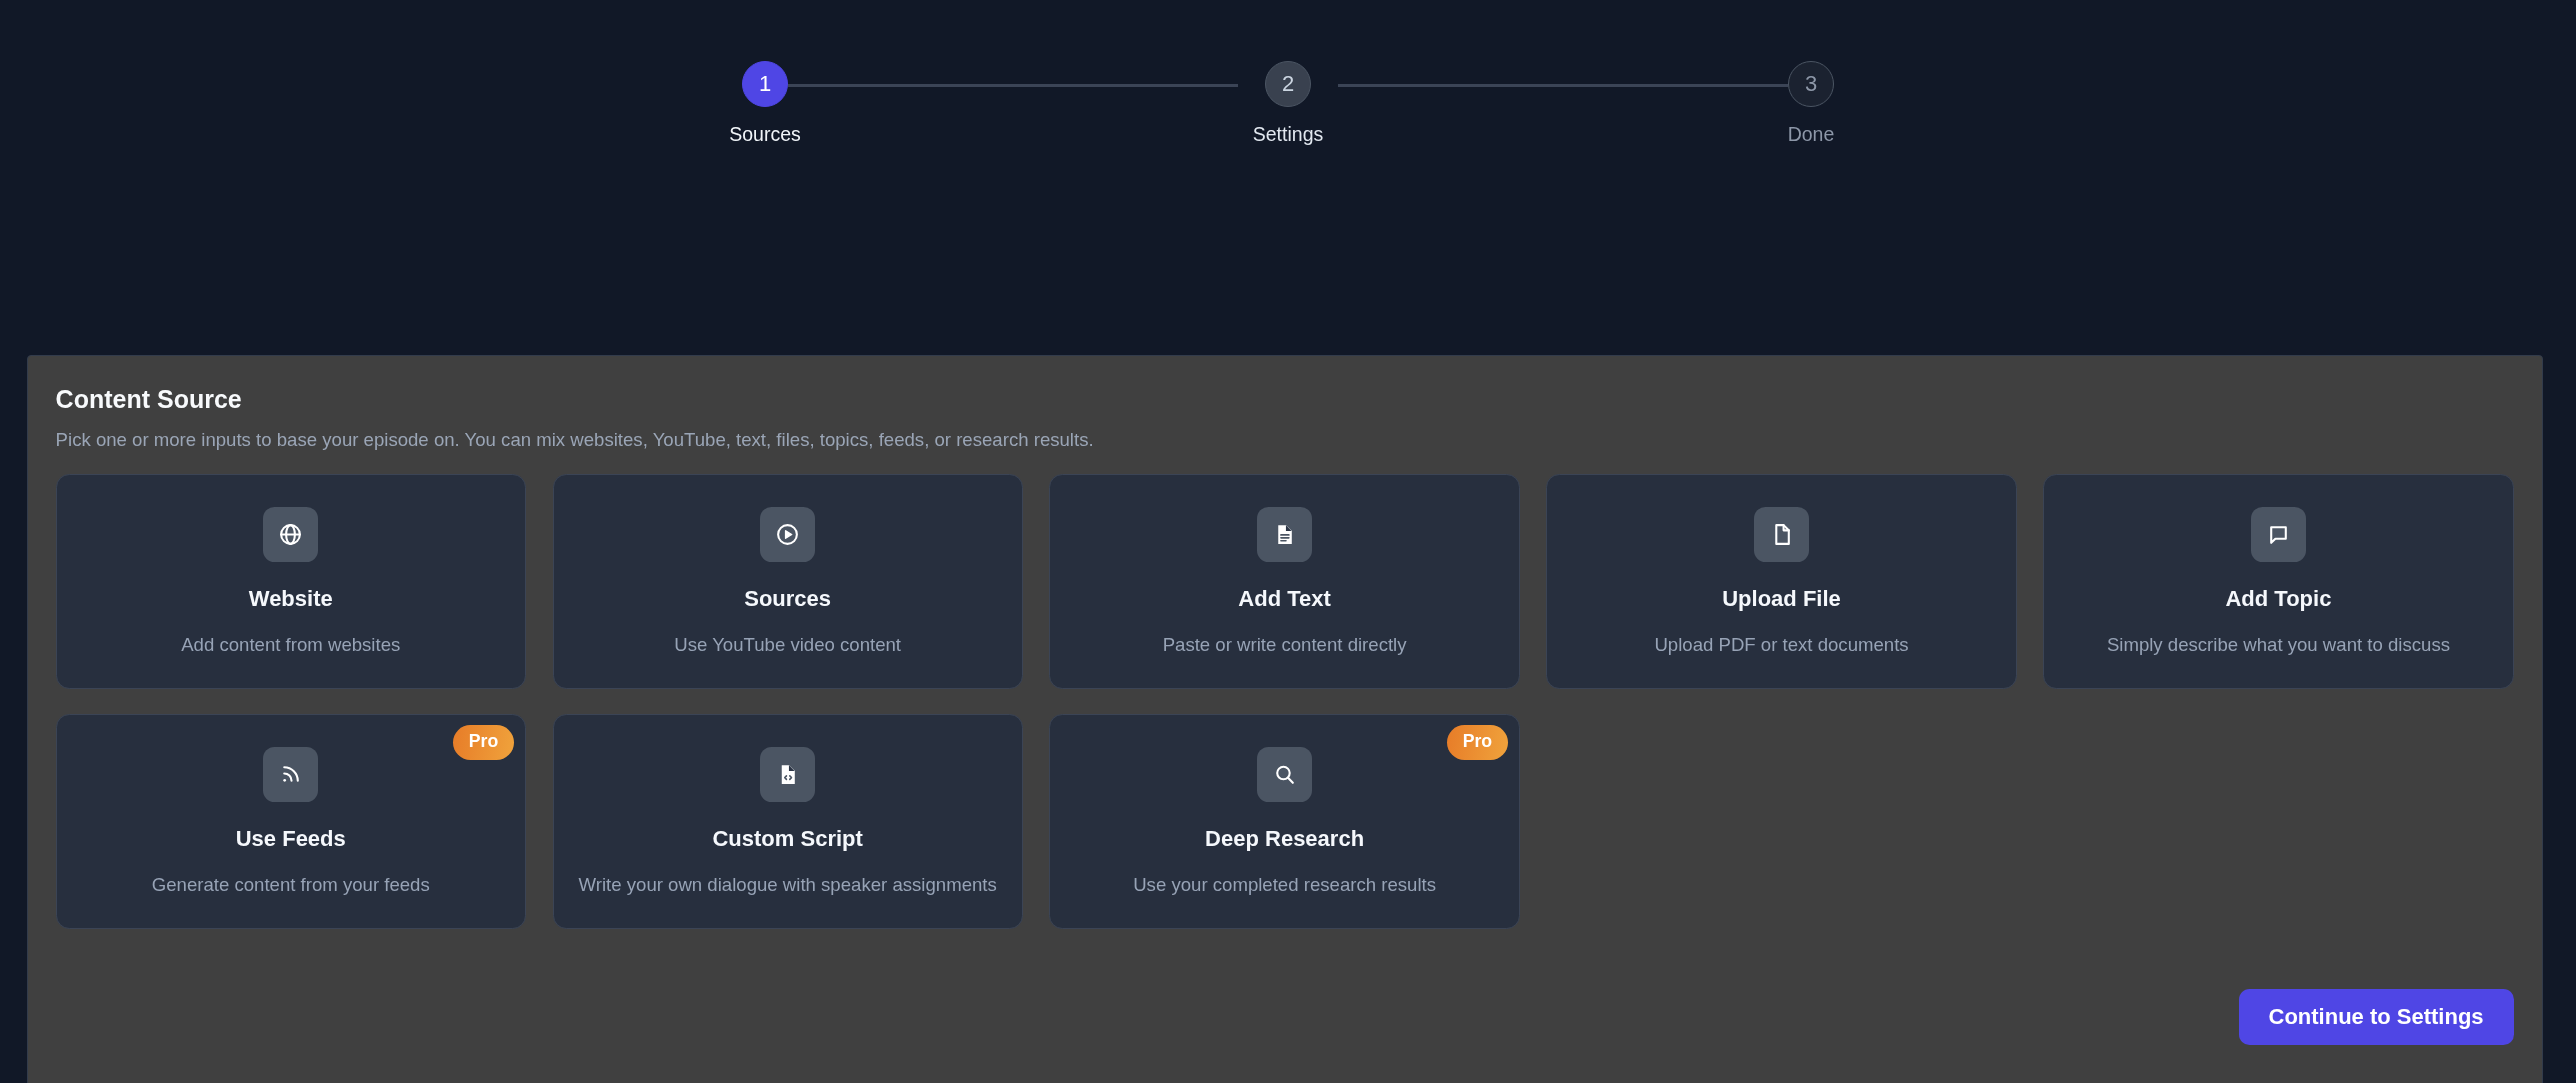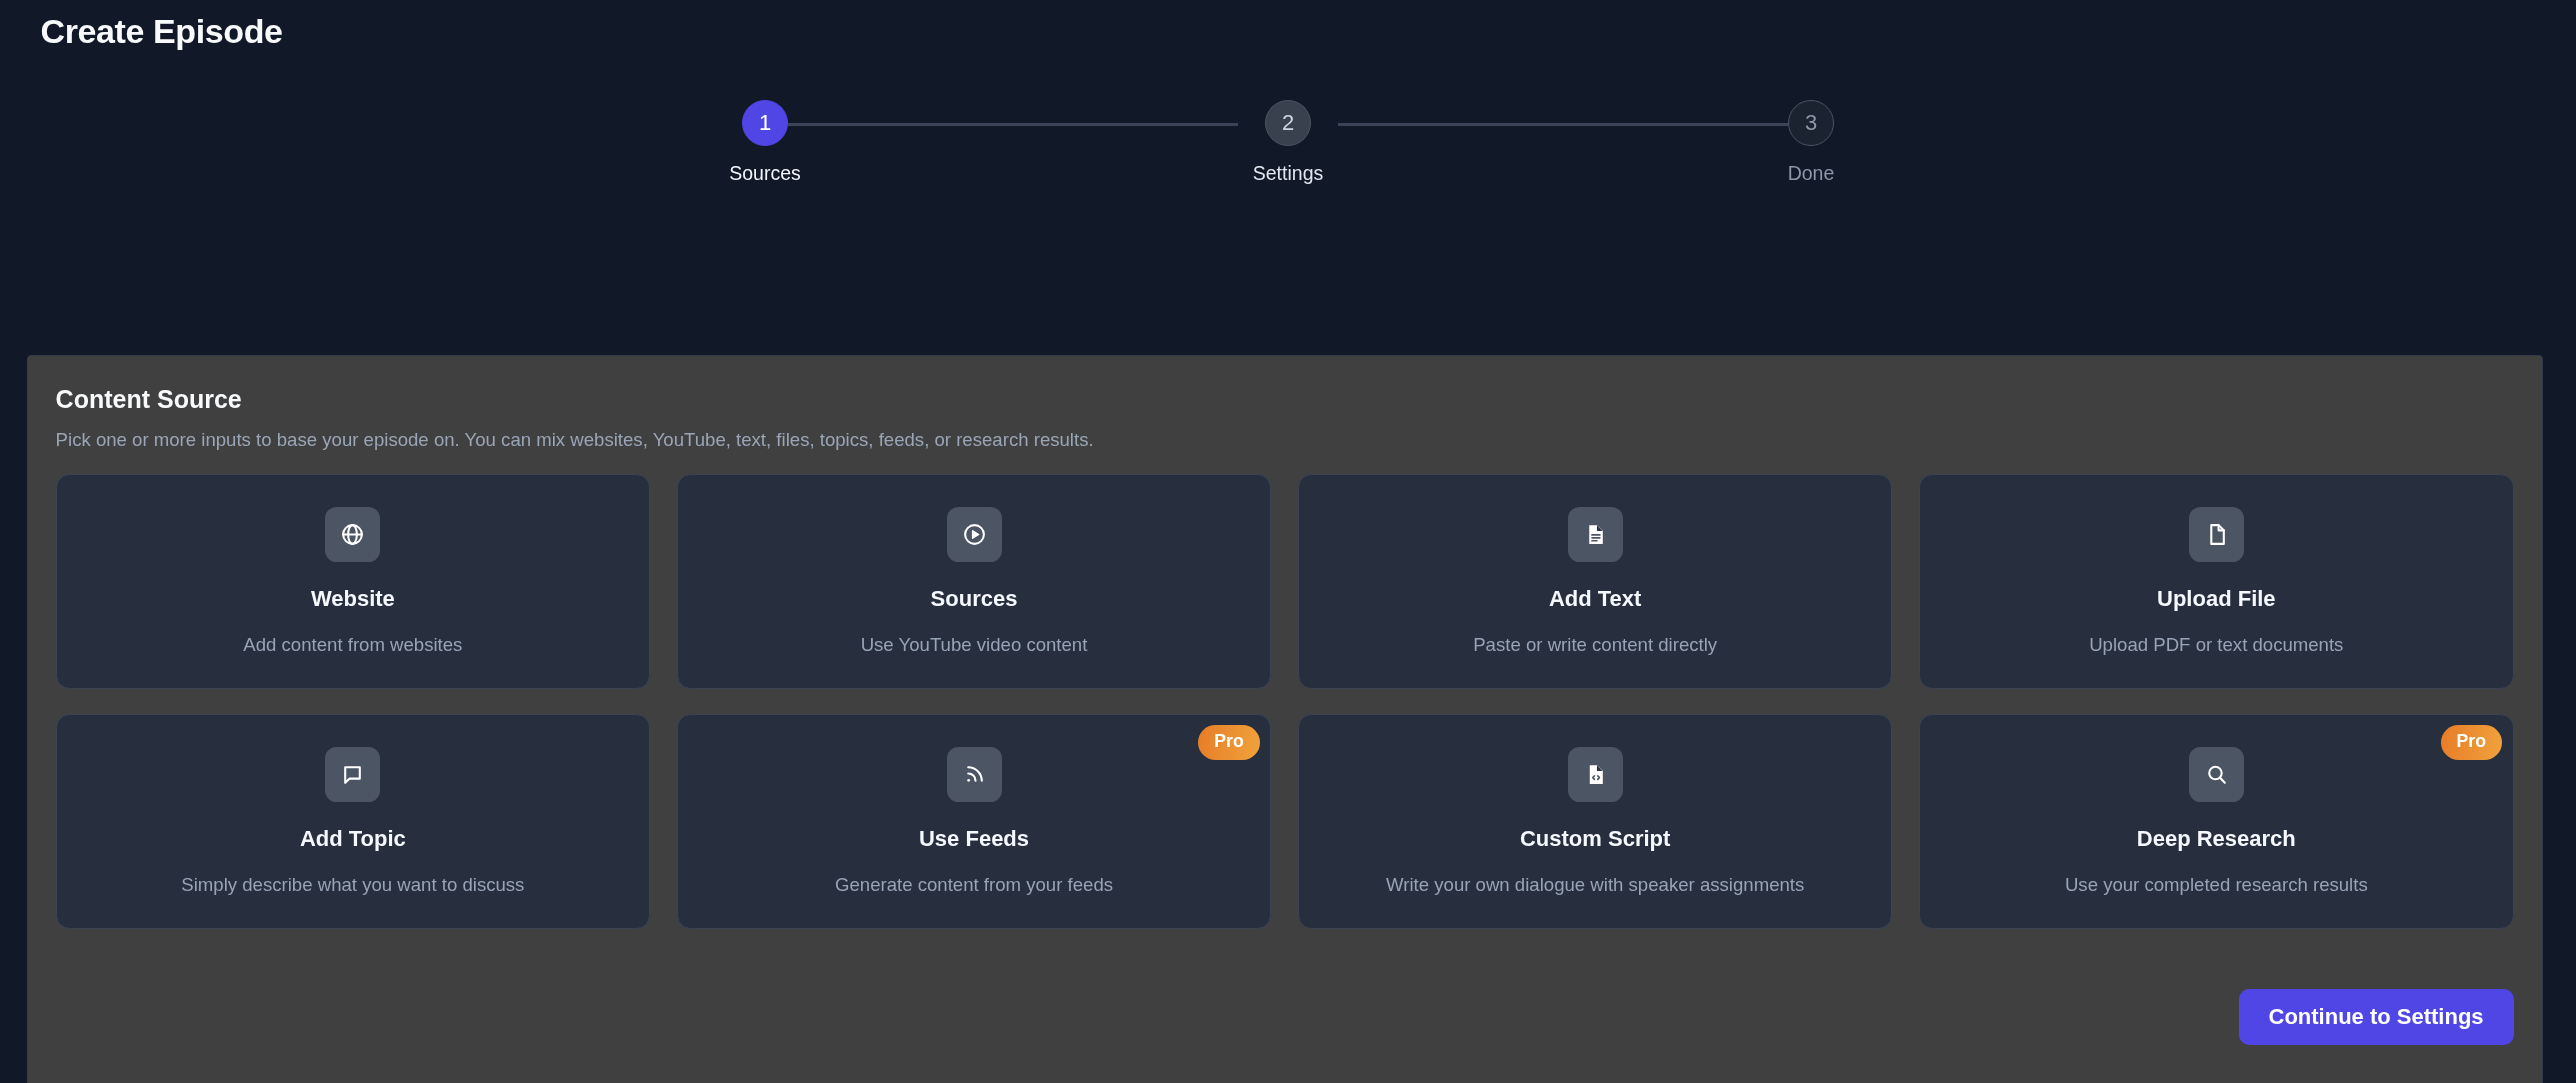--- a/index.html
+++ b/index.html
@@ -141,21 +141,21 @@
     margin-top: 15px;
     font-size: 18.6px;
     color: #9aa5b6;
     line-height: 1.2;
   }
 
   
   .source-grid {
     margin-top: 23px;
     display: grid;
-    grid-template-columns: repeat(4, 1fr);
+    grid-template-columns: repeat(5, 1fr);
     gap: 25px 26.6px;
   }
 
   .source-card {
     position: relative;
     background: #272f3e;
     border: 0.9px solid #3b4455;
     border-radius: 13.3px;
     height: 215px;
     display: flex;
@@ -228,21 +228,20 @@
     cursor: pointer;
     margin-top: 34px;
   }
 </style>
 </head>
 <body>
 
 <div class="page">
 
   <div class="page-header">
-    <h1 class="page-title">Create Episode</h1>
   </div>
 
   <div class="stepper">
     <div class="step-line seg1"></div>
     <div class="step-line seg2"></div>
     <div class="stepper-track">
 
       <div class="step">
         <div class="step-circle active">1</div>
         <div class="step-label on">Sources</div>

